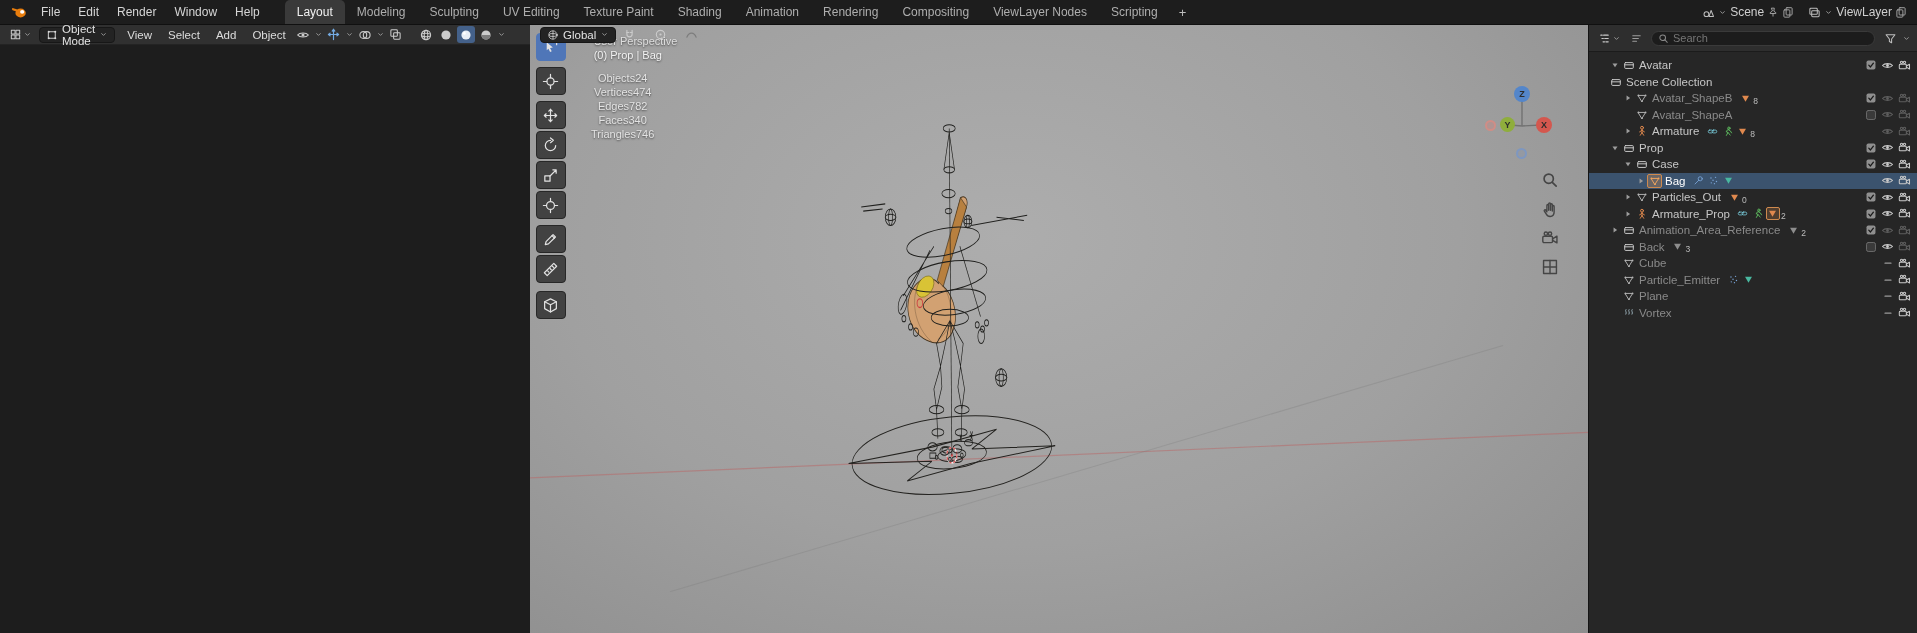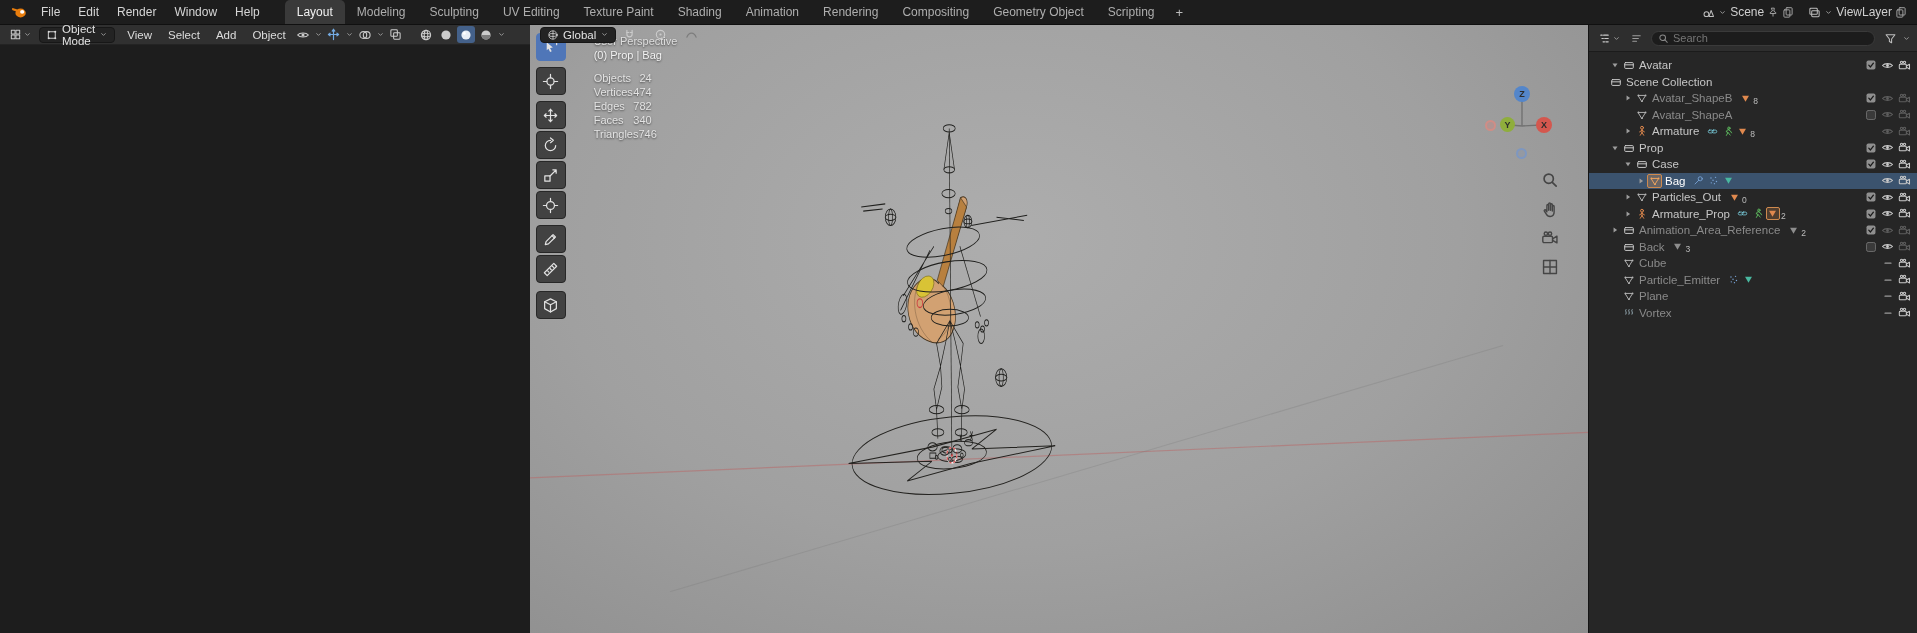--- a/index.html
+++ b/index.html
@@ -58,21 +58,21 @@
   .tool:nth-child(3){margin-top:4px}
   .tool:nth-child(7){margin-top:4px}
   .tool:nth-child(9){margin-top:6px}
 
   
   #overlay-info{position:absolute;left:64px;top:9px;color:#e8e8e8;font-size:11px;line-height:14px;
     text-shadow:0 1px 2px rgba(0,0,0,.55);z-index:3}
   #view-label{color:#dedede}
   #context-label{color:#f2f2f2}
   #stats{margin-top:9px}
-  .stat-row{display:flex;width:58px;justify-content:space-between;line-height:14px;color:#e3e3e3}
+  .stat-row{display:flex;width:58px;justify-content:center;line-height:14px;color:#e3e3e3}
 
   
   #nav-gizmo{position:absolute;top:56px;right:26px;width:80px;height:84px;z-index:3}
   #nav-gizmo svg{position:absolute;inset:0}
   .axis-ball{position:absolute;border-radius:50%;display:flex;align-items:center;justify-content:center;
     font-size:9px;font-weight:bold;color:#2c2c2c}
   .axis-ball.z{left:32px;top:5px;width:16px;height:16px;background:#5486ca}
   .axis-ball.y{left:18px;top:36px;width:15px;height:15px;background:#8fae3c}
   .axis-ball.x{left:54px;top:36px;width:16px;height:16px;background:#d4574e}
   .axis-ball.negx{left:3px;top:39px;width:11px;height:11px;border:2px solid #d08d86;background:rgba(212,133,126,.35)}
@@ -133,21 +133,21 @@
       <div id="workspace-tabs">
           <div class="ws-tab active">Layout</div>
           <div class="ws-tab">Modeling</div>
           <div class="ws-tab">Sculpting</div>
           <div class="ws-tab">UV Editing</div>
           <div class="ws-tab">Texture Paint</div>
           <div class="ws-tab">Shading</div>
           <div class="ws-tab">Animation</div>
           <div class="ws-tab">Rendering</div>
           <div class="ws-tab">Compositing</div>
-          <div class="ws-tab">Geometry Object</div>
+          <div class="ws-tab">ViewLayer Nodes</div>
           <div class="ws-tab">Scripting</div>
           <div class="ws-add">+</div>
         </div>
     </div>
     <div class="tb-right">
       <div class="selector">
         <span class="ic" id="scene-ic" style="color: rgb(189, 189, 189);">
             <svg viewBox="0 0 14 14" width="13" height="13">
               <g fill="none" stroke="currentColor" stroke-width="1.1" stroke-linecap="round" stroke-linejoin="round">
                 <circle cx="4.8" cy="8.8" r="2.6"></circle>

